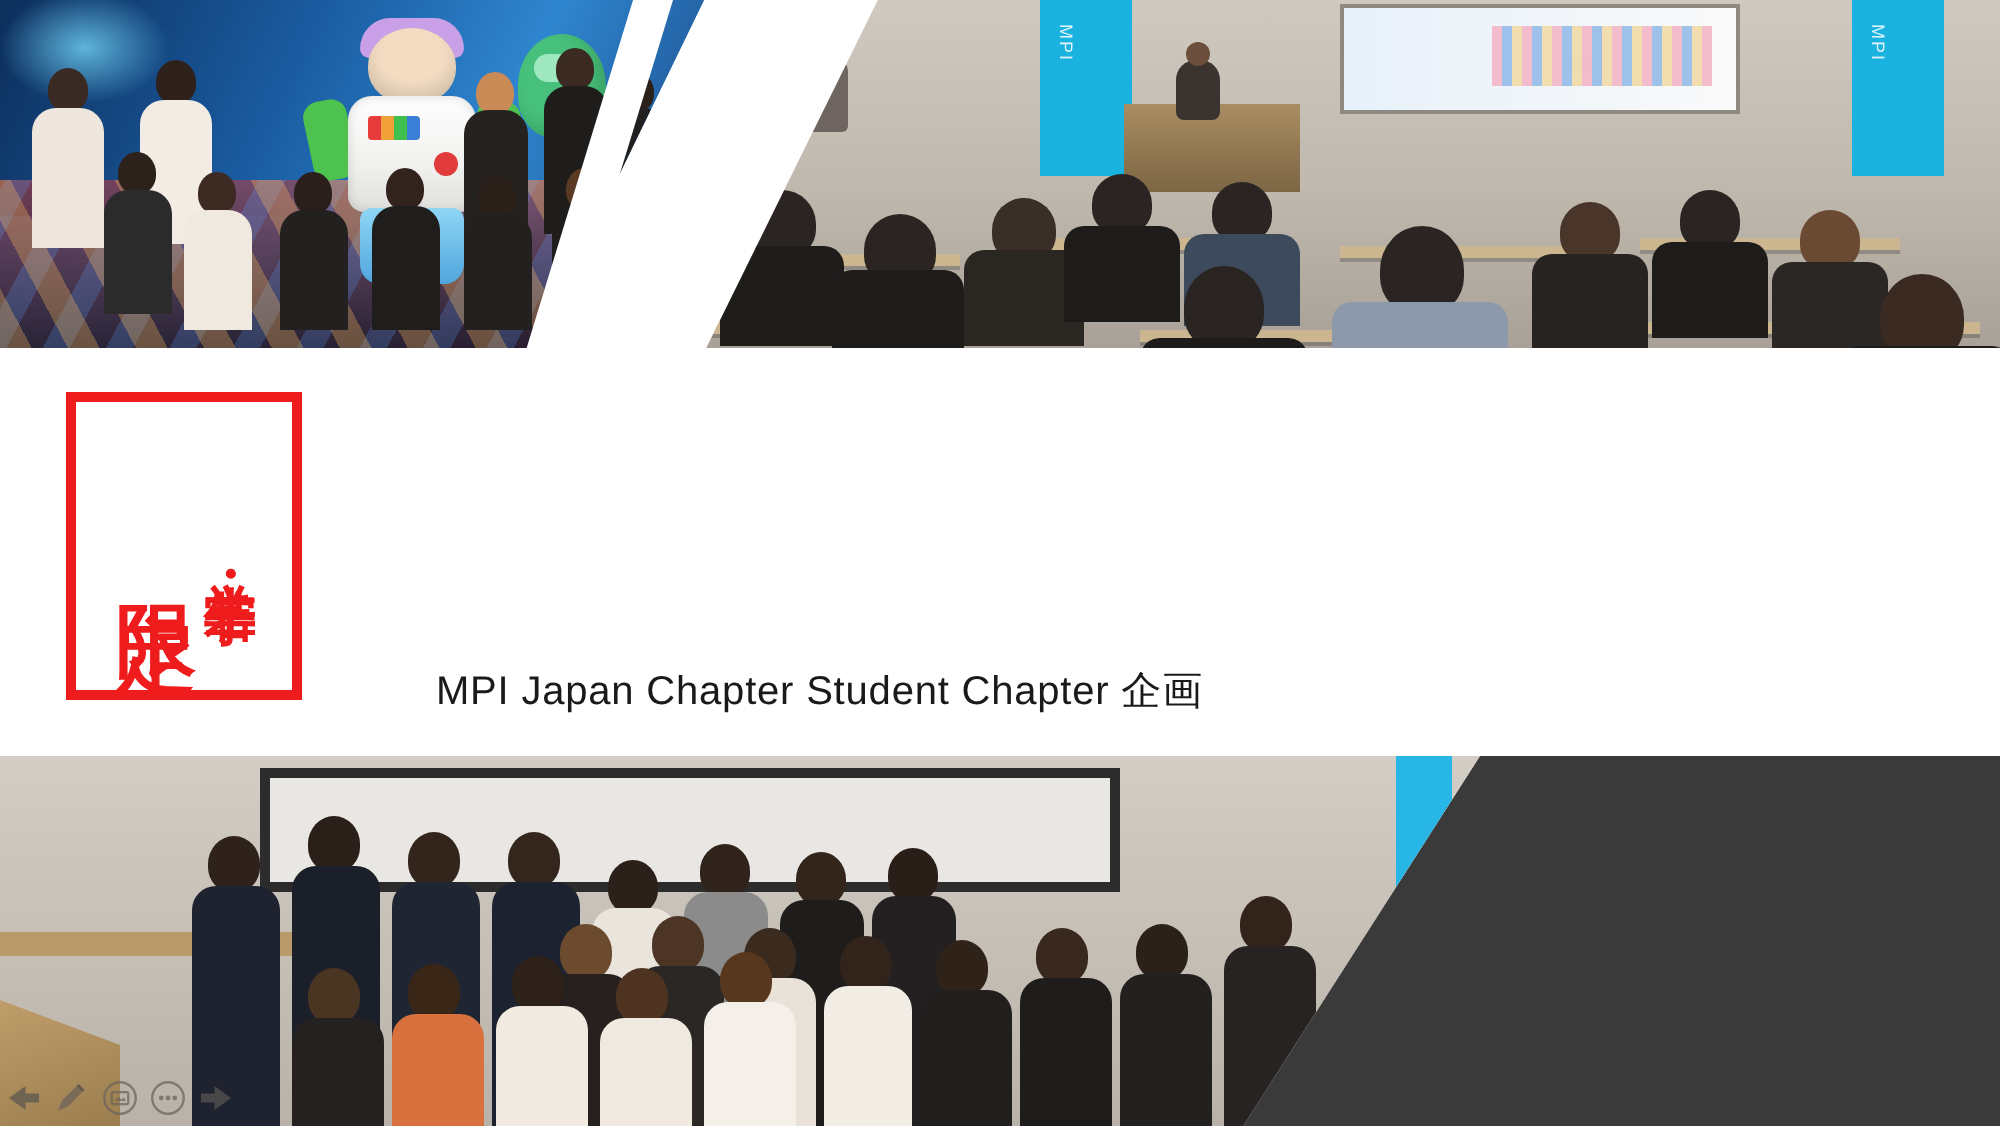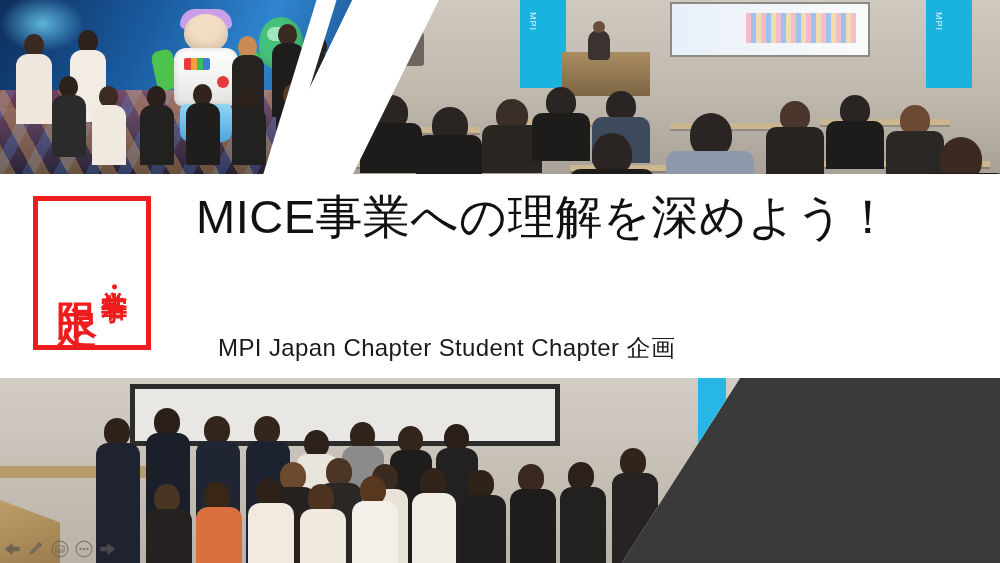--- a/index.html
+++ b/index.html
@@ -203,21 +203,21 @@
     font-size:47px; line-height:1.13;
     color:#111111; font-weight:400;
     letter-spacing:0.5px;
     white-space:nowrap;
   }
   .headline-l2 { margin-top:-2px; }
 
   
   .subtitle {
     position:absolute; left:218px; top:332px;
-    font-size:24px; color:#1a1a1a; letter-spacing:0.4px;
+    font-size:20px; color:#1a1a1a; letter-spacing:0.4px;
     white-space:nowrap;
   }
 
   
   .datebox {
     position:absolute; right:24px; top:313px;
     text-align:left; color:#111111; white-space:nowrap;
   }
   .date-line1 { font-size:20px; line-height:1.25; }
   .date-big { font-size:27px; letter-spacing:0px; }
@@ -391,21 +391,20 @@
   <div class="center-band"></div>
 
   <div class="seal">
     <div class="seal-inner">
       <div class="seal-col seal-col-right">学生・若手</div>
       <div class="seal-col seal-col-left">限定</div>
     </div>
   </div>
 
   <div class="headline">
-    <div>MICE事業への理解を深めよう！</div>
   </div>
 
   <div class="subtitle">MPI Japan Chapter Student Chapter 企画</div>
 
 
   <div class="bottom-band">
     <div class="photo-group">
       <div class="grp-wall"></div>
       <div class="grp-screen"></div>
       <div class="grp-board"></div>

